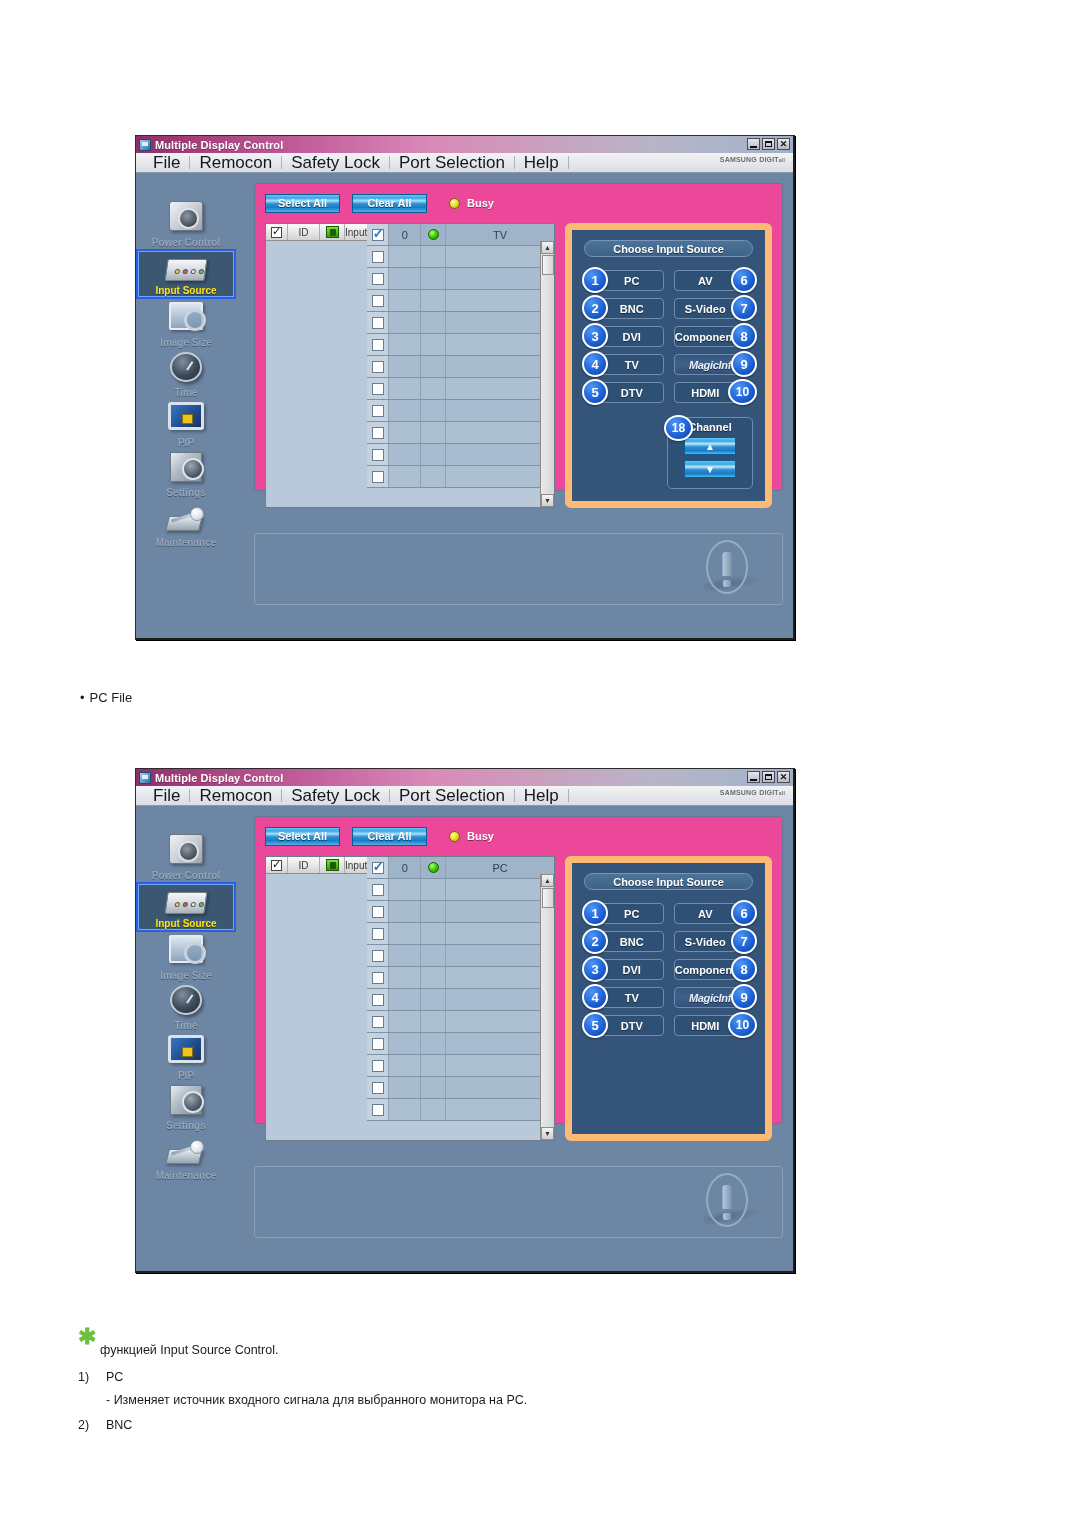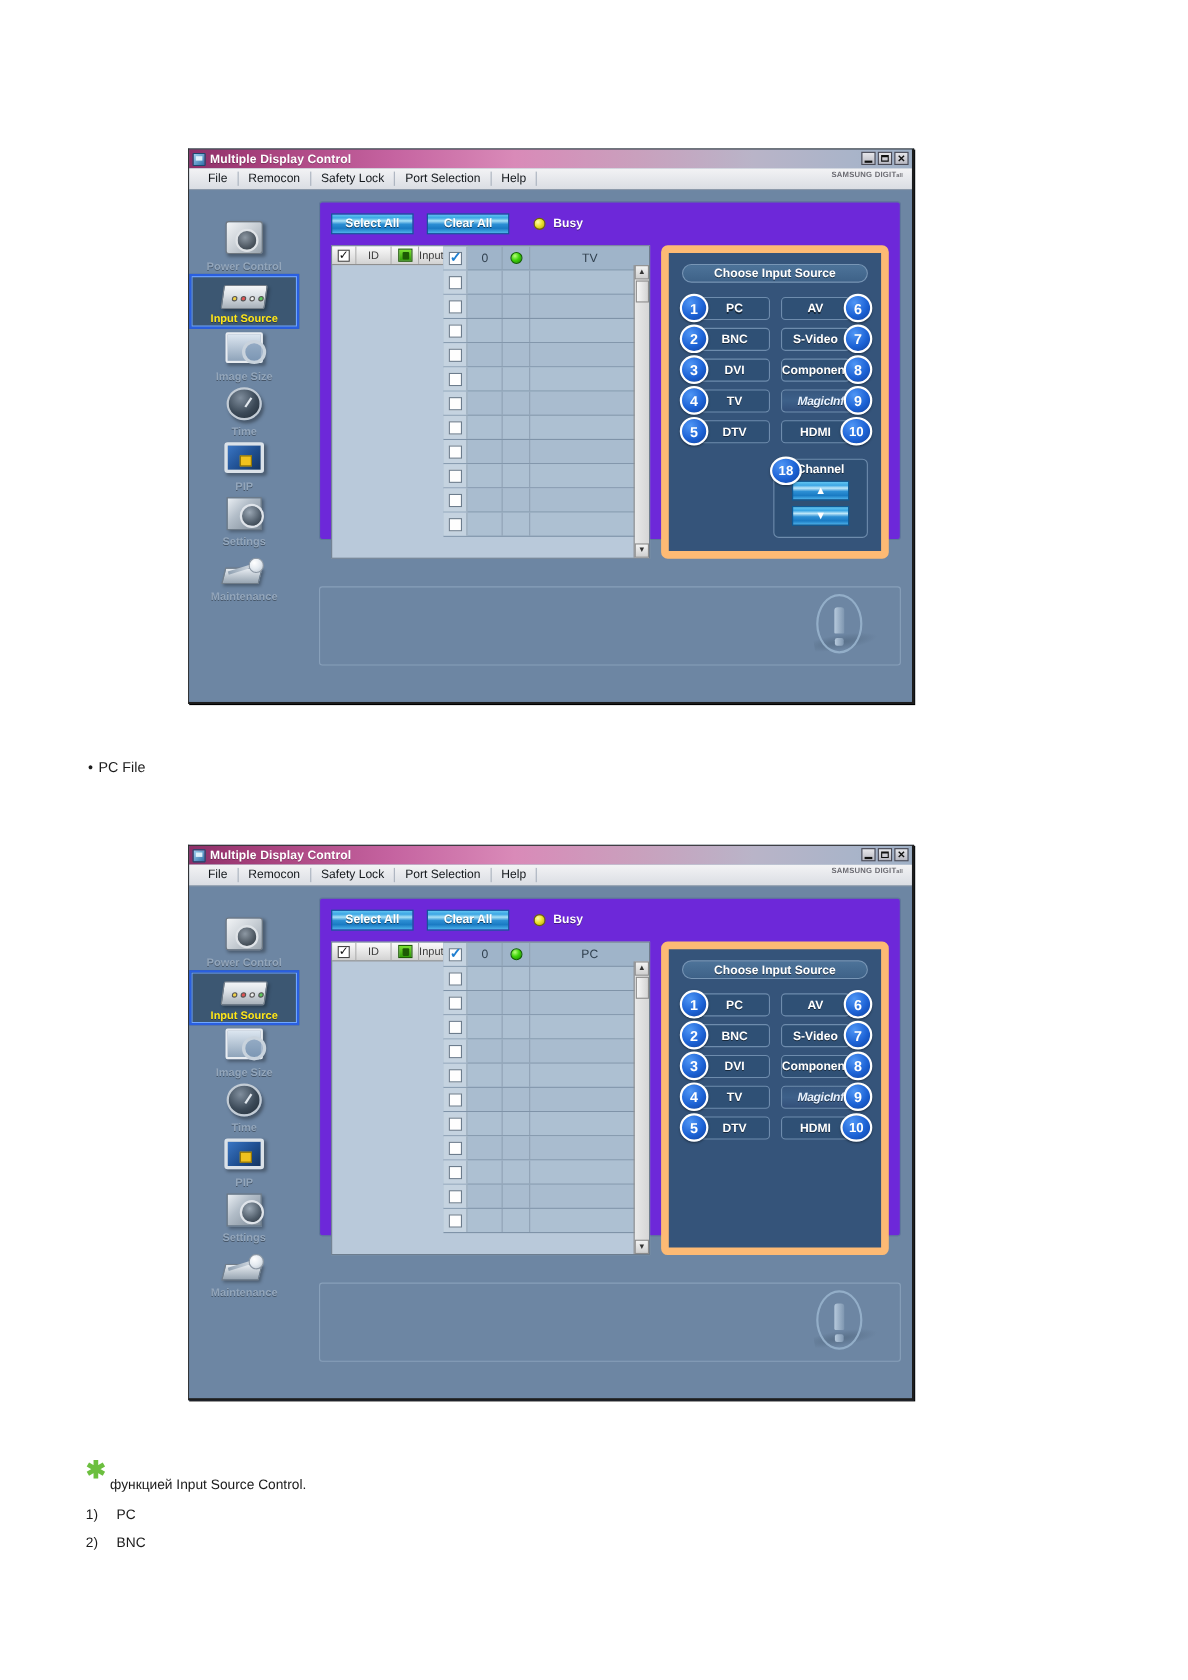--- a/index.html
+++ b/index.html
@@ -13,21 +13,20 @@
 
   
   .mdc-window {
     position: absolute;
     width: 660px; height: 505px;
     background: #6d86a3;
     border: 1px solid #2b2b2b;
     border-right: 2px solid #1d1d1d;
     border-bottom: 2px solid #1d1d1d;
     box-shadow: 1px 1px 0 #000;
-    margin-left: 36px;
   }
   .win1 { left: 135px; top: 135px; }
   .win2 { left: 135px; top: 768px; }
 
   .titlebar {
     height: 17px;
     background: linear-gradient(to right,#8c2f68 0%, #a33d78 8%, #c563a0 28%, #d98ab8 45%, #c9a0bd 62%, #b9b4c8 78%, #a9b4c9 92%, #9fb0c6 100%);
     display: flex; align-items: center;
     padding: 0 2px 0 3px;
     position: relative;
@@ -62,21 +61,21 @@
 
   .menubar {
     height: 20px;
     background: linear-gradient(to bottom,#f3f3f5,#dadde3);
     border-bottom: 1px solid #8e99a8;
     display: flex; align-items: center;
     padding-left: 8px;
     position: relative;
   }
   .menu-item {
-    font-size: 11px; color: #14181c; padding: 0 9px;
+    font-size: 17px; color: #14181c; padding: 0 9px;
     border-right: 1px solid #a9b1bd;
     line-height: 13px; white-space: nowrap;
   }
   .menu-item:last-of-type { border-right: 1px solid #a9b1bd; }
   .samsung-logo {
     position: absolute; right: 8px; top: 3px;
     font-size: 7px; color: #6b6b72; letter-spacing: .2px;
     font-weight: bold; white-space: nowrap;
     border-bottom-right-radius: 8px;
   }
@@ -110,21 +109,21 @@
     background: #3c5772;
     border: 2px solid #2a5fe0;
     box-shadow: 0 0 0 1px #6fa6ff inset;
   }
   .side-item.active .side-label { color: #ffe61a; }
 
   
   .main-panel {
     position: absolute; left: 118px; top: 10px; right: 10px;
     height: 308px;
-    background: #6d28d9;
+    background: #ec4899;
     border: 1px solid #5e7a98;
     border-radius: 3px;
     padding: 9px 10px;
   }
   .toolbar { display: flex; align-items: center; height: 20px; margin-bottom: 10px; }
   .tb-btn {
     width: 75px; height: 19px;
     background: linear-gradient(to bottom,#63c6f2 0%, #3ba6e4 18%, #a8e0f7 34%, #2c8fd4 52%, #1a7bc4 74%, #4fb4ec 100%);
     border: 1px solid #0e5a96;
     color: #ffffff; font-size: 11px; font-weight: bold;
@@ -1030,19 +1029,20 @@
       <span class="asterisk">✱</span>
       <span class="note-text">
         <br>
         <span>функцией Input Source Control.</span>
       </span>
     </div>
     <div class="list-line">
       <span class="list-num">1)</span>
       <span>PC</span>
     </div>
+    <div class="sub-line">- Изменяет источник входного сигнала для выбранного монитора на PC.</div>
     <div class="list-line">
       <span class="list-num">2)</span>
       <span>BNC</span>
     </div>
   </div>
 
 </div>
 
 </body></html>

